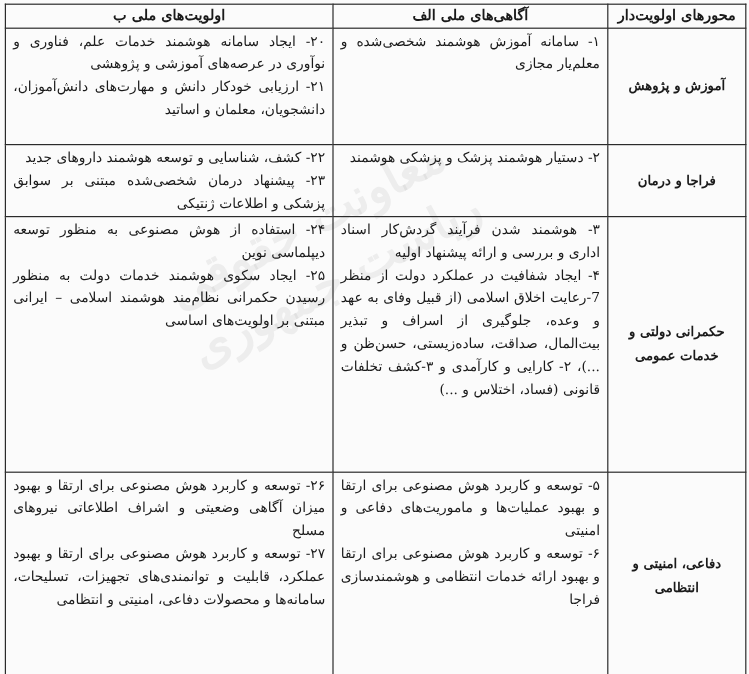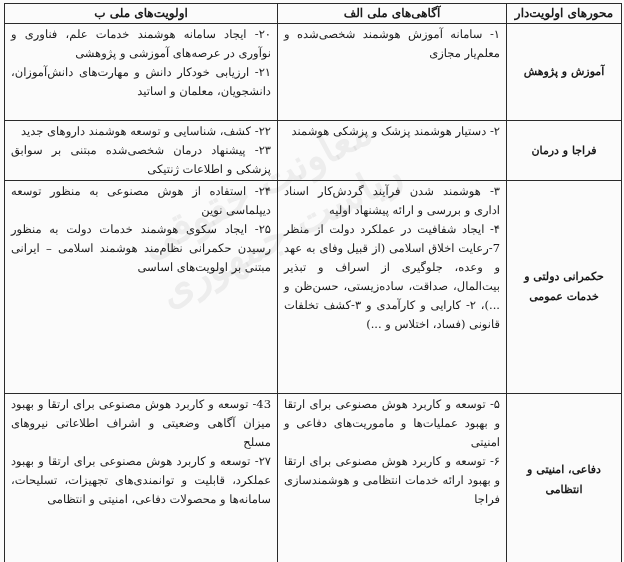--- a/index.html
+++ b/index.html
@@ -139,19 +139,19 @@
         </td>
       </tr>
 
       <tr class="r4">
         <td class="axis">دفاعی، امنیتی و انتظامی</td>
         <td>
           <span class="item">۵- توسعه و کاربرد هوش مصنوعی برای ارتقا و بهبود عملیات‌ها و ماموریت‌های دفاعی و امنیتی</span>
           <span class="item">۶- توسعه و کاربرد هوش مصنوعی برای ارتقا و بهبود ارائه خدمات انتظامی و هوشمندسازی فراجا</span>
         </td>
         <td>
-          <span class="item">43- توسعه و کاربرد هوش مصنوعی برای ارتقا و بهبود میزان آگاهی وضعیتی و اشراف اطلاعاتی نیروهای مسلح</span>
+          <span class="item">۲۶- توسعه و کاربرد هوش مصنوعی برای ارتقا و بهبود میزان آگاهی وضعیتی و اشراف اطلاعاتی نیروهای مسلح</span>
           <span class="item">۲۷- توسعه و کاربرد هوش مصنوعی برای ارتقا و بهبود عملکرد، قابلیت و توانمندی‌های تجهیزات، تسلیحات، سامانه‌ها و محصولات دفاعی، امنیتی و انتظامی</span>
         </td>
       </tr>
     </tbody>
   </table>
 </div>
 
 </body></html>

